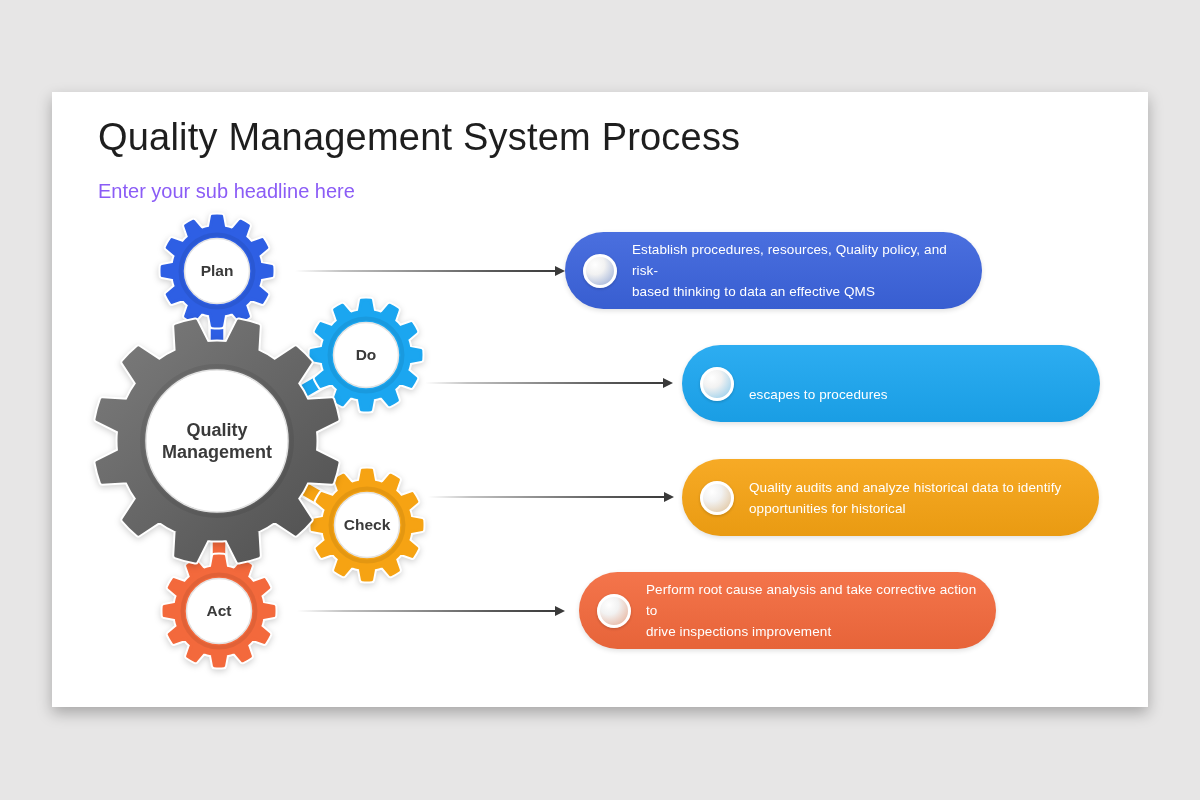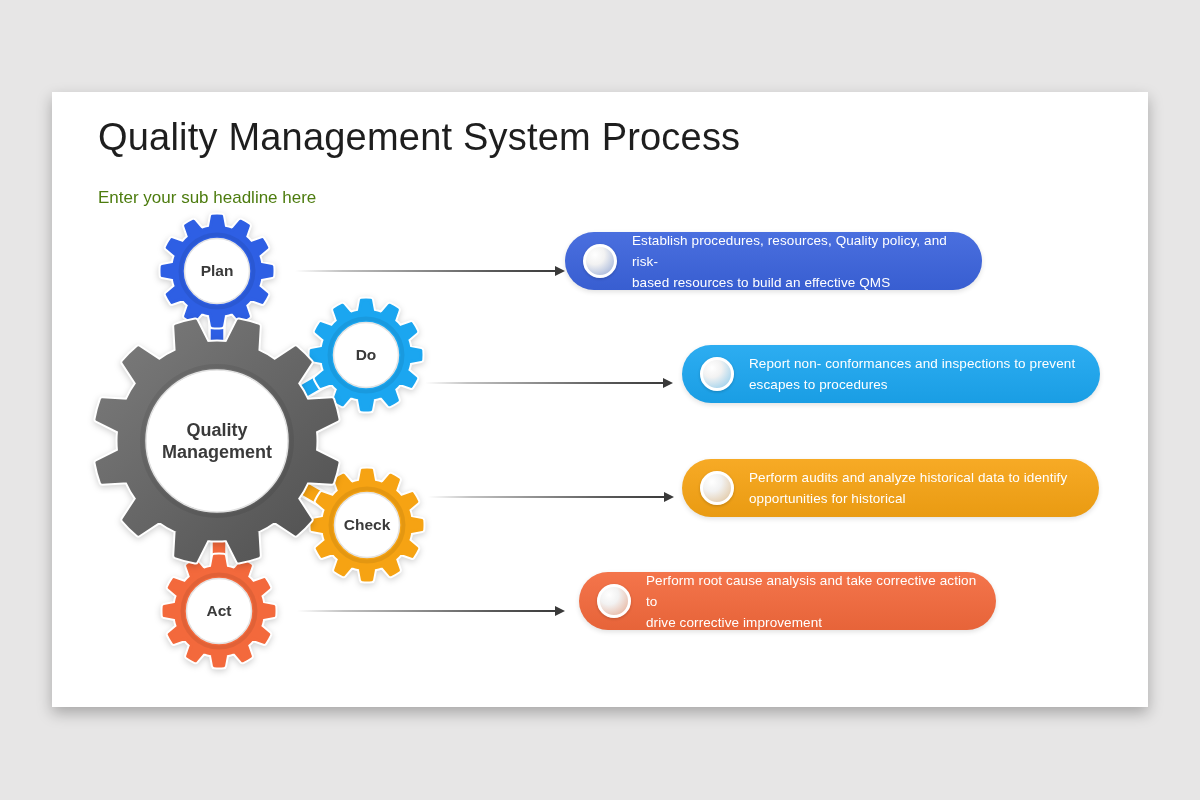--- a/index.html
+++ b/index.html
@@ -12,40 +12,40 @@
     position:absolute; left:52px; top:92px; width:1096px; height:615px;
     background:#ffffff; box-shadow:0 6px 14px rgba(0,0,0,0.28);text-decoration:underline;
   }
 
   .title {
     position:absolute; left:46px; top:24px;
     font-size:38px; font-weight:500; color:#1e1e1e; letter-spacing:0.2px;
     white-space:nowrap;
   }
   .subtitle {
-    position:absolute; left:46px; top:96px;
-    font-size:17px; font-weight:400; color:#4d7c0f;
+    position:absolute; left:46px; top:88px;
+    font-size:20px; font-weight:400; color:#8b5cf6;
   }
 
   .gears-svg { position:absolute; left:0; top:0; width:1096px; height:615px; pointer-events:none; }
   .gears-svg text { font-family:"Liberation Sans", sans-serif; font-weight:bold; fill:#3a3a3a; }
 
   .arrow { position:absolute; height:2px;
     background:linear-gradient(90deg, rgba(180,180,180,0) 0%, #c2c2c2 18%, #5a5a5a 75%, #3a3a3a 100%);
   }
   .arrow::after { content:''; position:absolute; right:-8px; top:-4px;
     border-left:10px solid #3a3a3a; border-top:5px solid transparent; border-bottom:5px solid transparent;
   }
   .arrow-1 { left:243px; top:178px; width:262px; }
   .arrow-2 { left:373px; top:290px; width:240px; }
   .arrow-3 { left:376px; top:404px; width:238px; }
   .arrow-4 { left:245px; top:518px; width:260px; }
 
   .pill {
-    position:absolute; height:58px; border-radius:39px;
+    position:absolute; height:77px; border-radius:39px;
     display:flex; align-items:center; padding-left:18px;
     box-shadow:0 2px 5px rgba(0,0,0,0.12);
   }
   .pill-1 { left:513px; top:140px; width:417px; }
   .pill-2 { left:630px; top:253px; width:418px; }
   .pill-3 { left:630px; top:367px; width:417px; }
   .pill-4 { left:527px; top:480px; width:417px; }
 
   .sphere {
     flex:0 0 auto; width:34px; height:34px; border-radius:50%;
@@ -125,42 +125,42 @@
 
     <div class="arrow arrow-1"></div>
     <div class="arrow arrow-2"></div>
     <div class="arrow arrow-3"></div>
     <div class="arrow arrow-4"></div>
 
     <div class="pill pill-1" style="background: linear-gradient(rgba(255, 255, 255, 0.08), rgba(0, 0, 0, 0.05)), rgb(59, 99, 220);">
       <span class="sphere" style="background: radial-gradient(circle at 32% 28%, rgb(255, 255, 255) 0%, rgb(242, 242, 242) 35%, rgb(146, 167, 212) 100%);"></span>
       <div class="pill-text">
         <span>Establish procedures, resources, Quality policy, and risk-</span><br>
-        <span>based resources to build an effective QMS</span>
+        <span>based thinking to data an effective QMS</span>
       </div>
     </div>
 
     <div class="pill pill-2" style="background: linear-gradient(rgba(255, 255, 255, 0.08), rgba(0, 0, 0, 0.05)), rgb(27, 166, 240);">
       <span class="sphere" style="background: radial-gradient(circle at 32% 28%, rgb(255, 255, 255) 0%, rgb(242, 242, 242) 35%, rgb(134, 199, 234) 100%);"></span>
       <div class="pill-text">
-        <span>Report non- conformances and inspections to prevent</span><br>
+        <br>
         <span>escapes to procedures</span>
       </div>
     </div>
 
     <div class="pill pill-3" style="background: linear-gradient(rgba(255, 255, 255, 0.08), rgba(0, 0, 0, 0.05)), rgb(246, 163, 19);">
       <span class="sphere" style="background: radial-gradient(circle at 32% 28%, rgb(255, 255, 255) 0%, rgb(242, 242, 242) 35%, rgb(222, 190, 146) 100%);"></span>
       <div class="pill-text">
-        <span>Perform audits and analyze historical data to identify</span><br>
+        <span>Quality audits and analyze historical data to identify</span><br>
         <span>opportunities for historical</span>
       </div>
     </div>
 
     <div class="pill pill-4" style="background: linear-gradient(rgba(255, 255, 255, 0.08), rgba(0, 0, 0, 0.05)), rgb(243, 105, 60);">
       <span class="sphere" style="background: radial-gradient(circle at 32% 28%, rgb(255, 255, 255) 0%, rgb(242, 242, 242) 35%, rgb(229, 168, 142) 100%);"></span>
       <div class="pill-text">
         <span>Perform root cause analysis and take corrective action to</span><br>
-        <span>drive corrective improvement</span>
+        <span>drive inspections improvement</span>
       </div>
     </div>
 
   </div>
 </div>
 
 </body></html>

